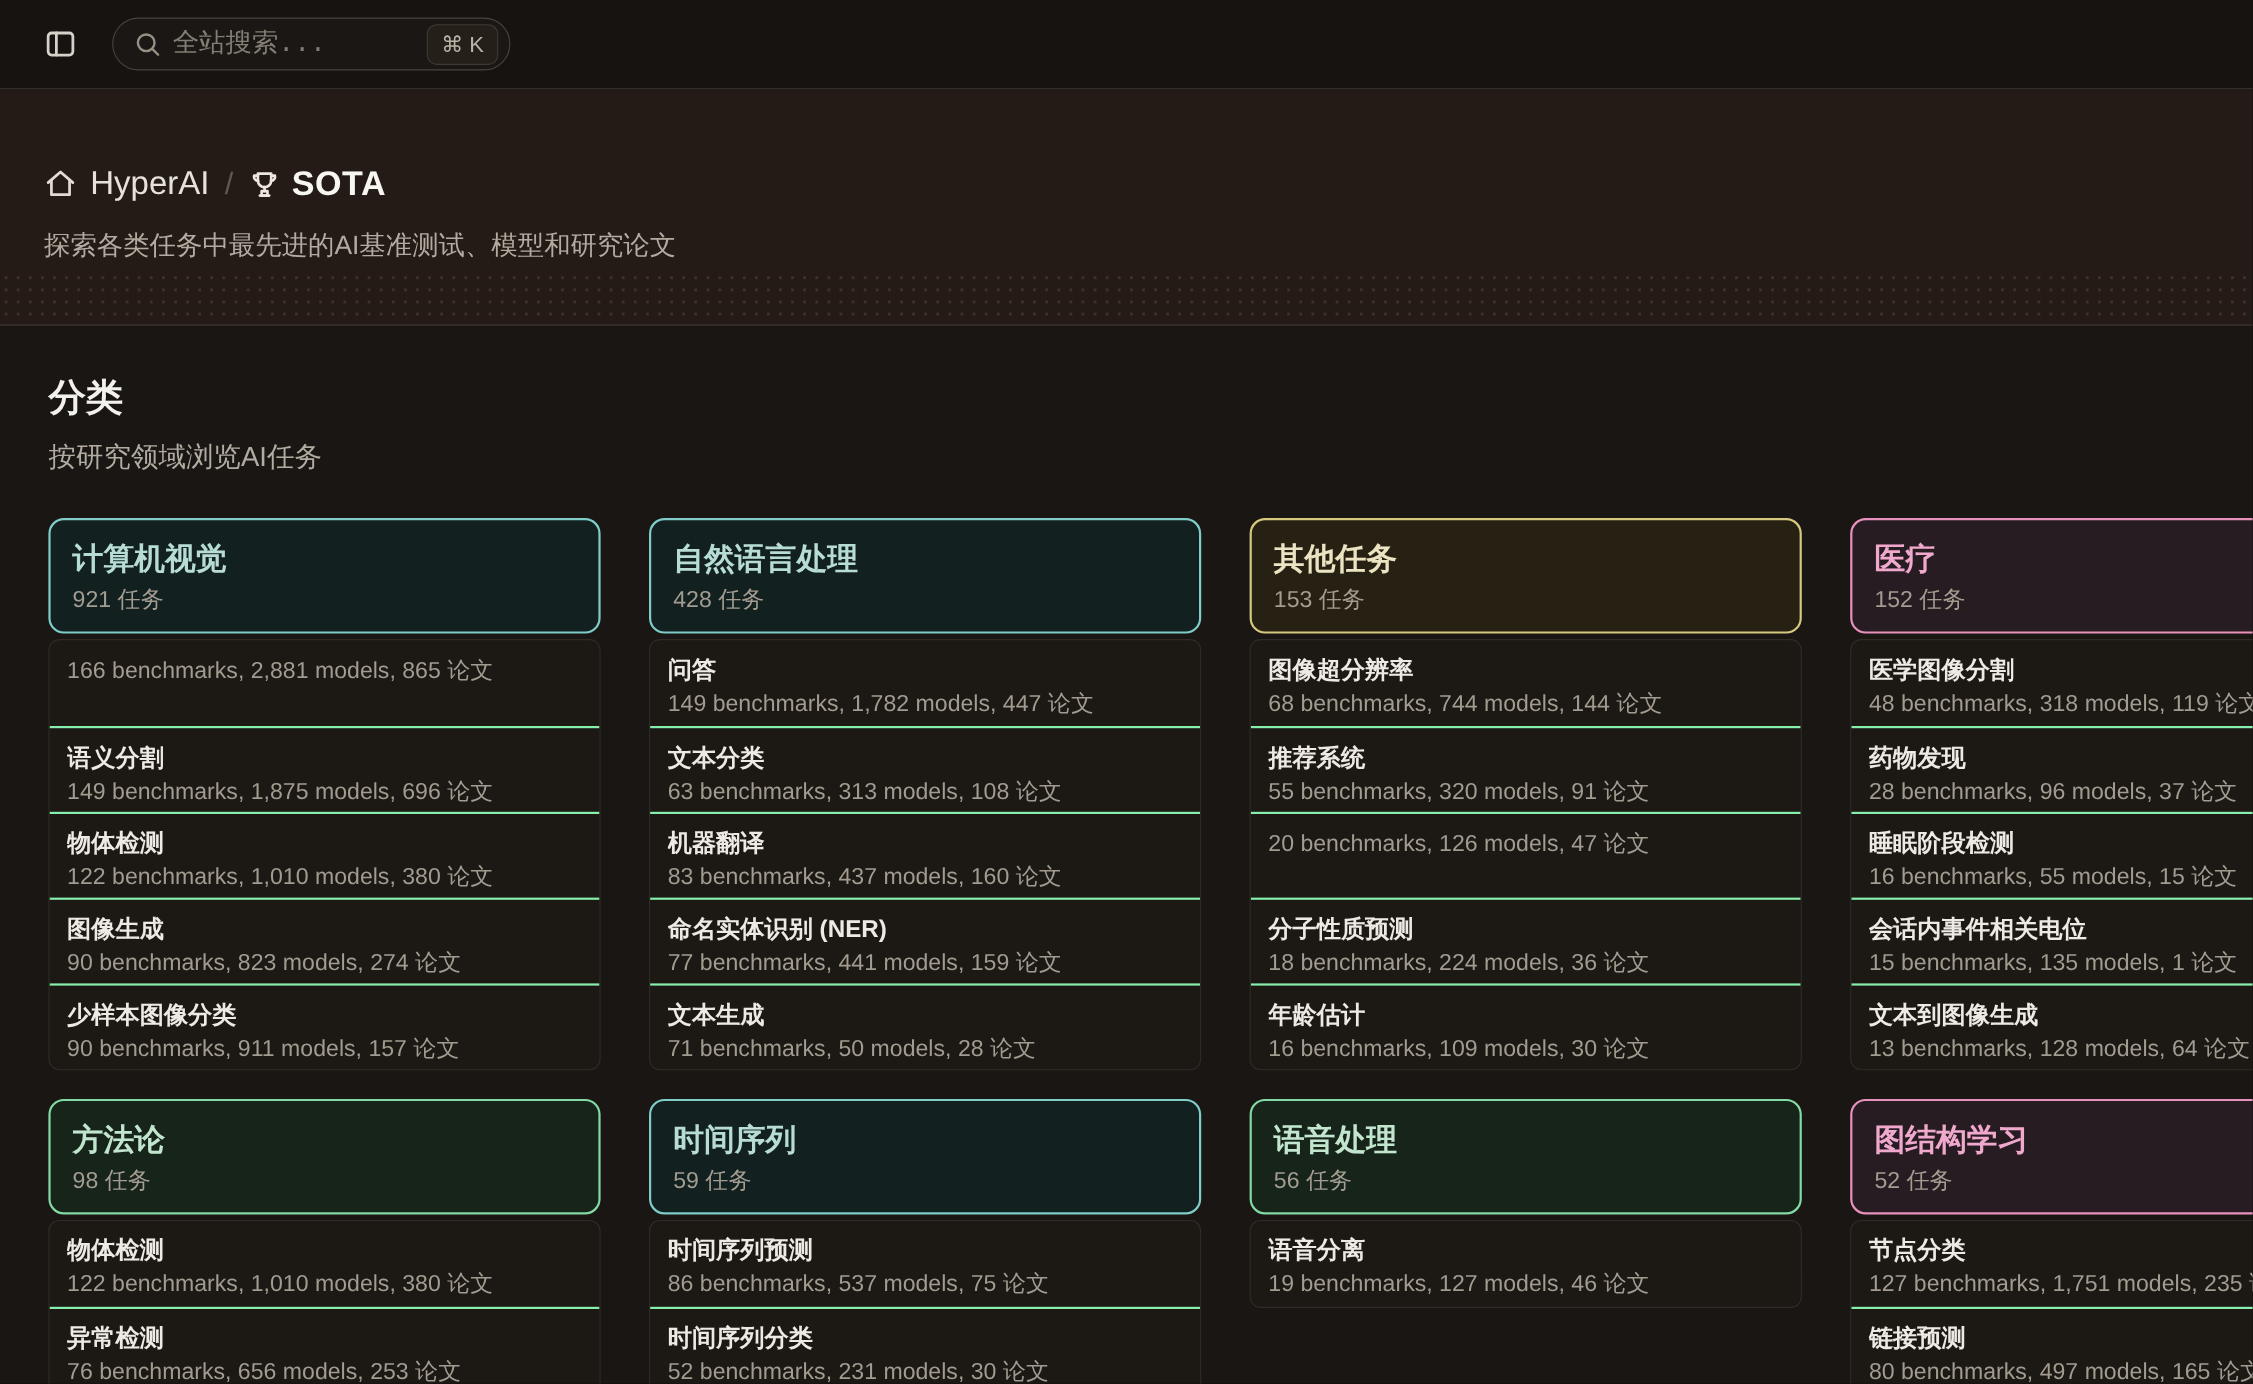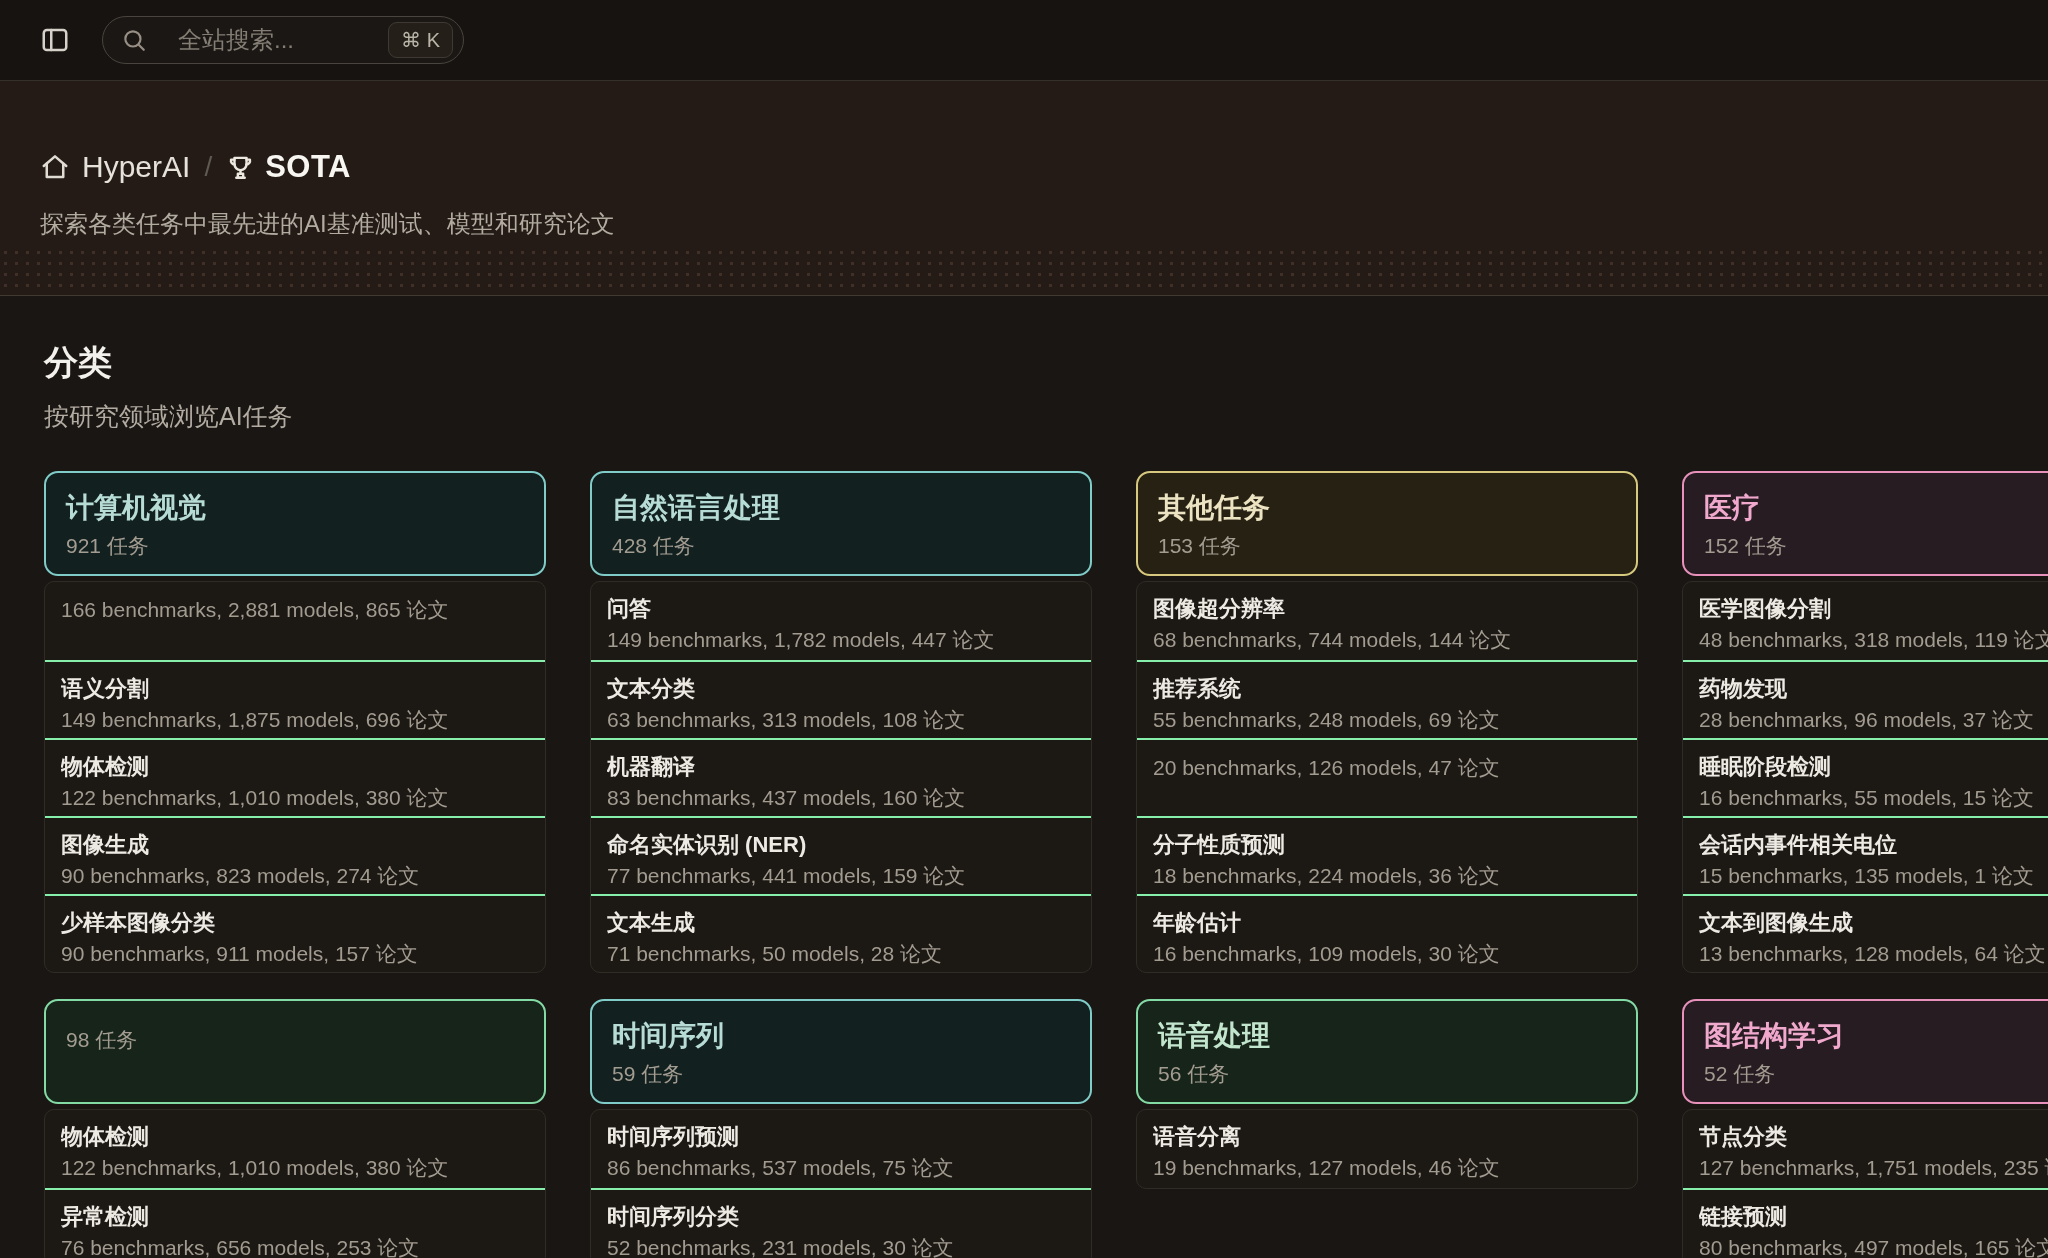--- a/index.html
+++ b/index.html
@@ -20,21 +20,21 @@
     color:#d6d1c9; cursor:pointer;
   }
   .search-pill {
     margin-left:24px; width:362px; height:48px;
     border:1px solid #49443d; border-radius:24px; background:#1b1714;
     display:flex; align-items:center; gap:10px; padding:0 10px 0 18px;
   }
   .search-icon { color:#978f84; flex:0 0 auto; display:flex; }
   .search-input {
     flex:1 1 auto; min-width:0; background:transparent; border:none; outline:none;
-    font-size:24px; color:#86efac; font-family:Liberation Sans, sans-serif;margin-left:21px;
+    font-size:24px; color:#86efac; font-family:Liberation Mono, monospace;
   }
   .search-input::placeholder { color:#837d73; }
   .kbd {
     flex:0 0 auto; border:1px solid #3e3a33; background:#242019; color:#b9b3a8;
     border-radius:9px; padding:5px 12px; font-size:20px; white-space:nowrap;
   }
   
   .banner {
     position:relative; background:#241b17; border-bottom:1px solid #403a31;
     padding:66px 44px 54px 40px; height:215px;
@@ -198,21 +198,21 @@
             <div class="card-title" style="color: rgb(236, 227, 194);">其他任务</div>
             <div class="card-count">153 任务</div>
           </a>
           <div class="card-list">
             <a class="task-item">
               <div class="task-title">图像超分辨率</div>
               <div class="task-stats">68 benchmarks, 744 models, 144 论文</div>
             </a>
             <a class="task-item">
               <div class="task-title">推荐系统</div>
-              <div class="task-stats">55 benchmarks, 248 models, 69 论文</div>
+              <div class="task-stats">55 benchmarks, 320 models, 91 论文</div>
             </a>
             <a class="task-item">
               <div class="task-stats">20 benchmarks, 126 models, 47 论文</div>
             </a>
             <a class="task-item">
               <div class="task-title">分子性质预测</div>
               <div class="task-stats">18 benchmarks, 224 models, 36 论文</div>
             </a>
             <a class="task-item">
               <div class="task-title">年龄估计</div>
@@ -243,20 +243,21 @@
               <div class="task-stats">15 benchmarks, 135 models, 1 论文</div>
             </a>
             <a class="task-item">
               <div class="task-title">文本到图像生成</div>
               <div class="task-stats">13 benchmarks, 128 models, 64 论文</div>
             </a>
           </div>
         </div>
         <div>
           <a class="card-header" style="border-color: rgb(132, 218, 165); background: rgb(22, 36, 25);">
+            <div class="card-title" style="color: rgb(194, 229, 205);">方法论</div>
             <div class="card-count">98 任务</div>
           </a>
           <div class="card-list">
             <a class="task-item">
               <div class="task-title">物体检测</div>
               <div class="task-stats">122 benchmarks, 1,010 models, 380 论文</div>
             </a>
             <a class="task-item">
               <div class="task-title">异常检测</div>
               <div class="task-stats">76 benchmarks, 656 models, 253 论文</div>

